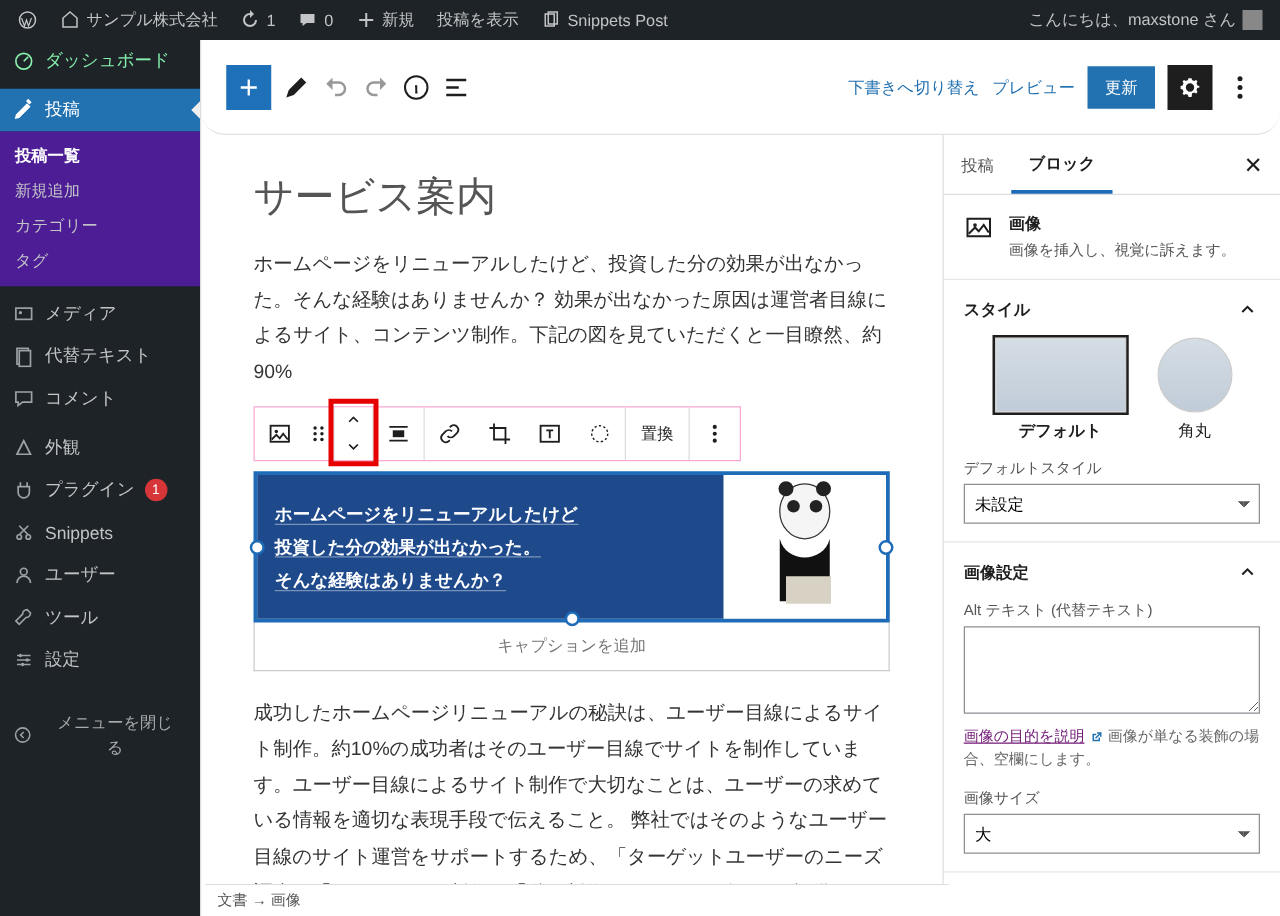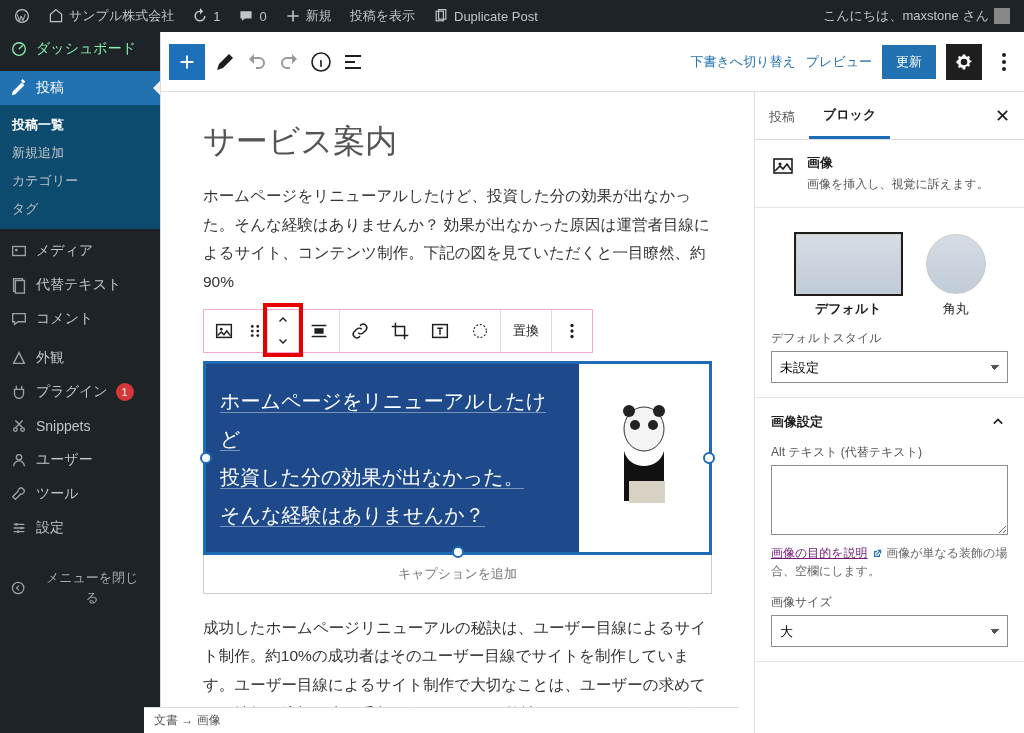--- a/index.html
+++ b/index.html
@@ -14,32 +14,32 @@
 
 
 .main { display: flex; height: 701px; }
 .sidemenu { width: 160px; background: #1d2327; color: #c3c4c7; flex-shrink: 0; }
 .sidemenu-item { display: flex; align-items: center; gap: 8px; padding: 8px 10px; font-size: 14px; cursor: pointer; }
 .sidemenu-item .wicon { width: 18px; height: 18px; fill: #9ca2a7; }
 .sidemenu-item.current { background: #2271b1; color: #fff; }
 .sidemenu-item.current .wicon { fill: #fff; }
 .sidemenu-item.top { color:#86efac; }
 .sidemenu-item.top .wicon { fill:#fff; }
-.sidemenu-sub { background: #0c4a6e; padding: 6px 0; }
+.sidemenu-sub { background: #4c1d95; padding: 6px 0; }
 .sidemenu-sub a { display:block; padding:5px 12px; font-size:13px; color:#c3c4c7; text-decoration:none; }
 .sidemenu-sub a.cur { color:#fff; font-weight:600; }
 .sidemenu-arrow { position:relative; }
 .sidemenu-arrow::after { content:''; position:absolute; right:-1px; top:50%; transform:translateY(-50%); border:8px solid transparent; border-right-color:#f0f0f1; }
 .plugin-badge { background:#d63638; color:#fff; border-radius:9px; font-size:11px; min-width:18px; height:18px; display:inline-flex; align-items:center; justify-content:center; padding:0 5px; }
 .sidemenu-sep { height: 5px; }
 .sidemenu-collapse { text-align:center; padding:10px; color:#a7aaad; font-size:13px; line-height:1.5; }
 
 
 .editor { flex:1; background:#fff; display:flex; flex-direction:column; border-left:1px solid #ddd; position:relative; }
-.editor-header { height:60px; border-bottom:1px solid #e0e0e0; display:flex; align-items:center; justify-content:space-between; padding:0 8px; }
+.editor-header { height:76px; border-bottom:1px solid #e0e0e0; display:flex; align-items:center; justify-content:space-between; padding:0 20px;border-radius:19px; }
 .editor-header-left { display:flex; align-items:center; gap:8px; }
 .editor-header-right { display:flex; align-items:center; gap:10px; }
 .btn-add { width:36px; height:36px; background:#1e71b8; display:flex; align-items:center; justify-content:center; cursor:pointer; }
 .btn-add svg { fill:#fff; width:22px; height:22px; }
 .hicon { width:24px; height:24px; fill:#1e1e1e; cursor:pointer; }
 .hicon.dim { fill:#999; }
 .txtlink { color:#2271b1; font-size:13px; cursor:pointer; }
 .btn-publish { background:#2271b1; color:#fff; padding:8px 14px; font-size:13px; cursor:pointer; border:none; }
 .btn-settings { width:36px; height:36px; background:#1e1e1e; display:flex; align-items:center; justify-content:center; cursor:pointer; }
 .btn-settings svg { fill:#fff; width:20px; height:20px; }
@@ -56,30 +56,30 @@
 .tb-btn { width:40px; height:42px; display:flex; align-items:center; justify-content:center; cursor:pointer; }
 .tb-btn svg { width:22px; height:22px; fill:#1e1e1e; }
 .tb-btn.txt { width:auto; padding:0 12px; font-size:13px; }
 .tb-movers { display:flex; flex-direction:column; width:32px; border-right:1px solid #ddd; border-left:1px solid #ddd; }
 .tb-movers button { height:21px; border:none; background:#fff; cursor:pointer; display:flex; align-items:center; justify-content:center; }
 .tb-movers svg { width:14px; height:14px; fill:#1e1e1e; }
 .redbox { position:absolute; border:4px solid #e60000; pointer-events:none; }
 
 .img-block { border:3px solid #1e6bb8; position:relative; }
 .img-inner { display:flex; background:#1e4a8c; }
-.img-text { flex:1; padding:18px 14px; color:#fff; font-size:20px; font-weight:400; line-height:1.9; }
+.img-text { flex:1; padding:18px 14px; color:#fff; font-size:14px; font-weight:700; line-height:1.9; }
 .img-text span { border-bottom:1px solid rgba(255,255,255,0.4); }
 .img-person { width:130px; background:#fff; display:flex; align-items:center; justify-content:center; }
 .img-caption { border:1px solid #ccc; border-top:none; text-align:center; padding:10px; color:#777; font-size:13px; }
 .handle { width:12px; height:12px; background:#fff; border:2px solid #1e6bb8; border-radius:50%; position:absolute; }
 .handle.b { bottom:-6px; left:50%; transform:translateX(-50%); }
 .handle.r { right:-6px; top:50%; transform:translateY(-50%); }
 .handle.l { left:-6px; top:50%; transform:translateY(-50%); }
 
-.breadcrumb { position:absolute; bottom:0; left:144px; background:#fff; border-top:1px solid #ddd; padding:4px 10px; font-size:12px; color:#555; width:595px; }
+.breadcrumb { position:absolute; bottom:0; left:164px; background:#fff; border-top:1px solid #ddd; padding:4px 10px; font-size:12px; color:#555; width:595px; }
 
 
 .inspector { width:270px; border-left:1px solid #e0e0e0; background:#fff; overflow:auto; font-size:13px; }
 .insp-tabs { display:flex; border-bottom:1px solid #ddd; align-items:center; }
 .insp-tab { padding:14px 14px 12px; cursor:pointer; color:#555; }
 .insp-tab.active { border-bottom:3px solid #1e6bb8; color:#1e1e1e; font-weight:600; }
 .insp-close { margin-left:auto; padding:10px 14px; cursor:pointer; font-size:18px; }
 .insp-section { padding:14px 16px; border-bottom:1px solid #e6e6e6; }
 .insp-block-head { display:flex; gap:12px; align-items:flex-start; }
 .insp-block-head svg { width:24px; height:24px; fill:#1e1e1e; flex-shrink:0; }
@@ -136,21 +136,21 @@
         <span>新規</span>
       </div>
     <div class="adminbar-item">
         <span>投稿を表示</span>
       </div>
     <div class="adminbar-item">
         <svg class="wicon" viewBox="0 0 20 20">
           <rect x="4" y="4" width="9" height="12" fill="none" stroke="#c3c4c7" stroke-width="1.5"></rect>
           <rect x="7" y="2" width="9" height="12" fill="none" stroke="#c3c4c7" stroke-width="1.5"></rect>
         </svg>
-        <span>Duplicate Post</span>
+        <span>Snippets Post</span>
       </div>
   </div>
   <div class="adminbar-right">
     <div class="adminbar-item">
         <span>こんにちは、maxstone さん</span>
         <span class="adminbar-avatar"></span>
       </div>
   </div>
 </div>
 
@@ -421,20 +421,26 @@
                 <circle cx="9" cy="10" r="1.5"></circle>
                 <path d="M4 17l5-5 3 3 4-5 4 6" fill="none" stroke="#1e1e1e" stroke-width="1.6"></path>
               </svg>
             <div>
               <div class="insp-block-title">画像</div>
               <div class="insp-block-desc">画像を挿入し、視覚に訴えます。</div>
             </div>
           </div>
         </div>
         <div class="insp-section">
+          <div class="insp-panel-head">
+              <span>スタイル</span>
+              <svg viewBox="0 0 24 24">
+                <path d="M7 14l5-5 5 5" fill="none" stroke="#1e1e1e" stroke-width="2"></path>
+              </svg>
+            </div>
           <div class="style-opts">
             <div class="style-opt sel">
                 <div class="style-thumb"></div>
                 <div class="style-label">デフォルト</div>
               </div>
             <div class="style-opt">
                 <div class="style-thumb round"></div>
                 <div class="style-label">角丸</div>
               </div>
           </div>

